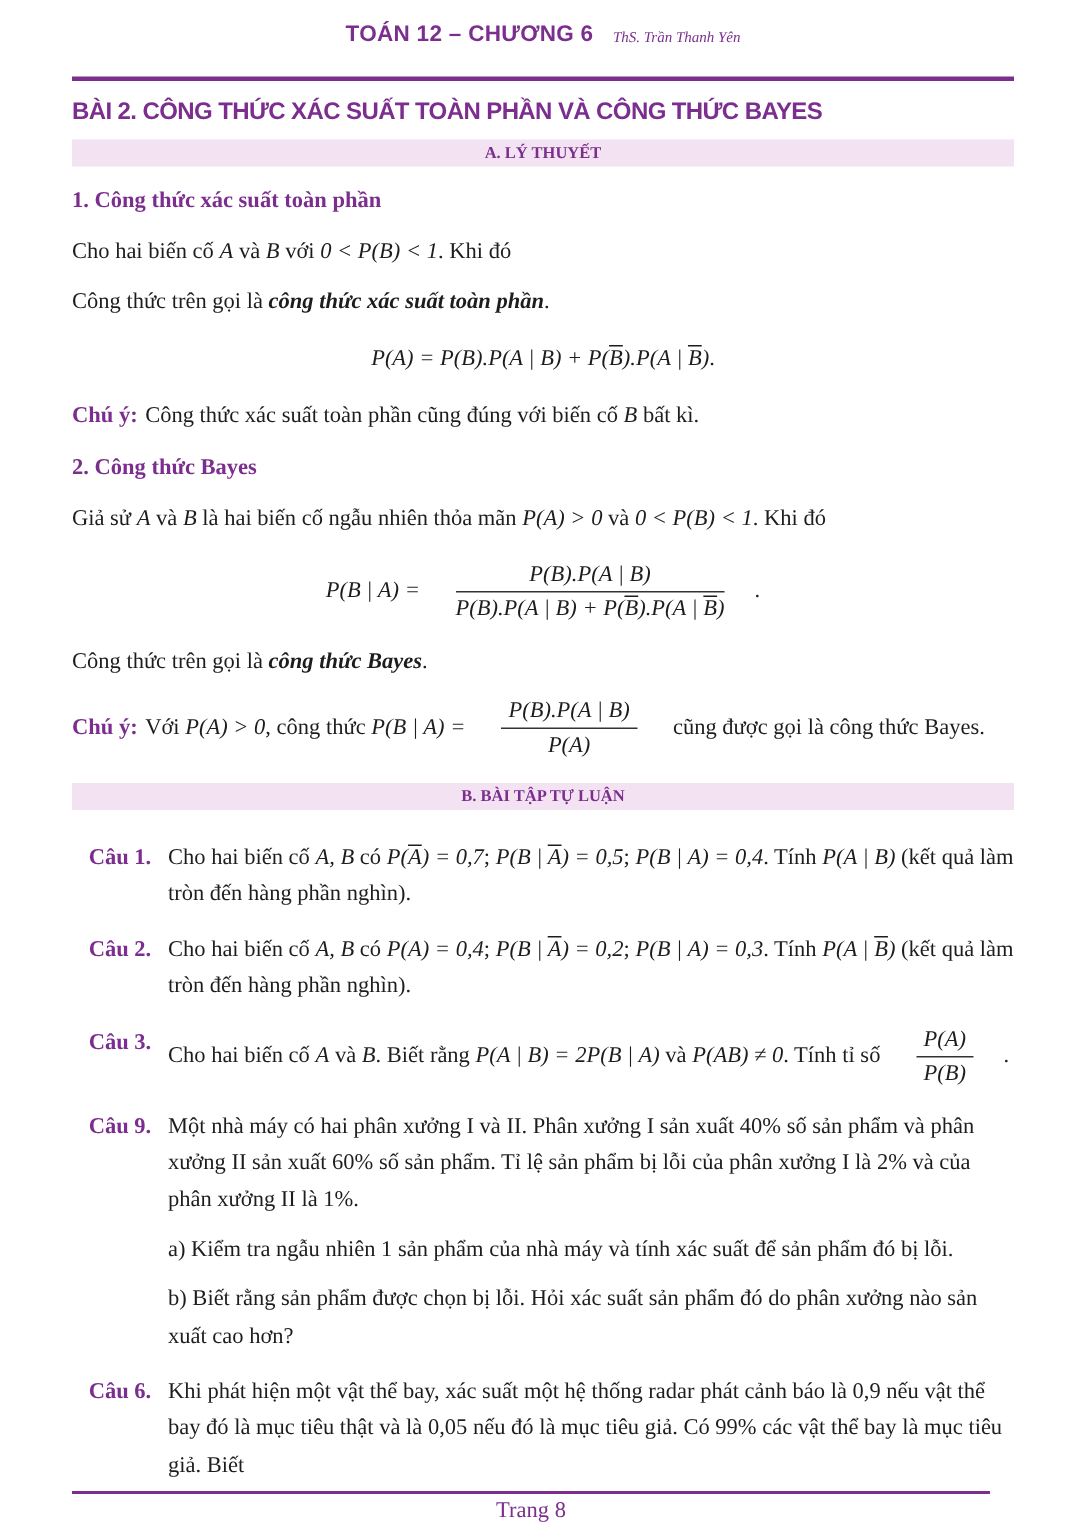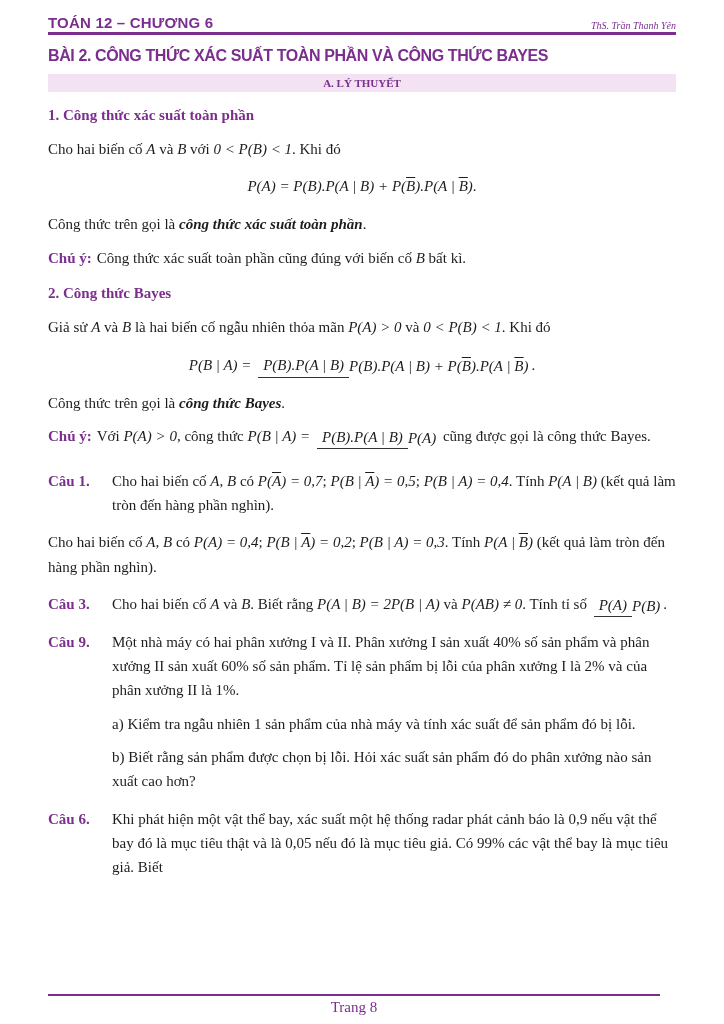--- a/index.html
+++ b/index.html
@@ -10,22 +10,22 @@
   *{ box-sizing:border-box; }
   html,body{ margin:0; padding:0; }
   body{
     width:724px; height:1024px; position:relative; overflow:hidden;
     background:#ffffff; color:var(--body);
     font-family:"Liberation Serif", serif; font-size:15px;
   }
   .page{ padding:14px 48px 0 48px; }
 
   .header-row{
-    display:flex; justify-content:space-between; align-items:flex-end;
-    border-bottom:3px solid var(--accent); padding-bottom:1px;gap:13px;
+    display:flex; justify-content:center; align-items:flex-end;
+    border-bottom:3px solid var(--accent); padding-bottom:20px;gap:13px;
   }
   .header-left{
     font-family:"Liberation Sans", sans-serif; font-weight:bold;
     font-size:15px; color:var(--accent); letter-spacing:.2px;
   }
   .header-right{ font-style:italic; font-size:10px; color:var(--accent); }
 
   .doc-title{
     font-family:"Liberation Sans", sans-serif; font-weight:bold;
     font-size:16px; color:var(--accent); margin:12px 0 9px;
@@ -39,29 +39,29 @@
   .banner-b{ margin-top:14px; }
 
   .block{ margin:10px 0; line-height:1.58; }
   .block.heading{ color:var(--accent); font-weight:bold; margin:12px 0 9px; }
   .block.center{ text-align:center; margin:14px 0; }
   .note-label{ color:var(--accent); font-weight:bold; margin-right:5px; }
   .bi{ font-weight:bold; font-style:italic; }
   .math{ font-style:italic; }
   .ov{ text-decoration:overline; }
   .frac{
-    display:inline-flex; vertical-align:middle;
-    text-align:center; line-height:1.35; margin:0 3px;
+    display:inline-flex; flex-direction:column; vertical-align:middle;
+    text-align:center; line-height:1.35; margin:0 20px;
   }
   .frac .num{ border-bottom:1.3px solid #333; padding:0 5px 1px; }
   .frac .den{ padding-top:1px; }
 
   .questions{ margin-top:20px; }
   .q-row{ display:flex; margin:13px 0; line-height:1.62; }
-  .q-label{ flex:0 0 64px; color:var(--accent); font-weight:bold; }
+  .q-label{ flex:0 0 64px; color:var(--accent); font-weight:bold;text-align:center; }
   .q-body{ flex:1; }
   .q-line + .q-line{ margin-top:9px; }
 
   .footer{
     position:absolute; left:48px; right:64px; bottom:8px;
     border-top:2.5px solid var(--accent); text-align:center;
     color:var(--accent); padding-top:3px; font-size:15px;margin-top:20px;
   }
 </style>
 </head>
@@ -74,45 +74,47 @@
     <span class="header-right">ThS. Trần Thanh Yên</span>
   </div>
 
   <div class="doc-title">BÀI 2. CÔNG THỨC XÁC SUẤT TOÀN PHẦN VÀ CÔNG THỨC BAYES</div>
 
   <div class="banner">A. LÝ THUYẾT</div>
 
   <div id="theory-container">
       <div class="block heading">1. Công thức xác suất toàn phần</div>
       <div class="block para">Cho hai biến cố <span class="math">A</span> và <span class="math">B</span> với <span class="math">0 &lt; P(B) &lt; 1</span>. Khi đó</div>
+      <div class="block para">Công thức trên gọi là <span class="bi">công thức xác suất toàn phần</span>.</div>
       <div class="block center"><span class="math">P(A) = P(B).P(A | B) + P(<span class="ov">B</span>).P(A | <span class="ov">B</span>)</span>.</div>
-      <div class="block para">Công thức trên gọi là <span class="bi">công thức xác suất toàn phần</span>.</div>
       <div class="block note"><span class="note-label">Chú ý:</span>Công thức xác suất toàn phần cũng đúng với biến cố <span class="math">B</span> bất kì.</div>
       <div class="block heading">2. Công thức Bayes</div>
       <div class="block para">Giả sử <span class="math">A</span> và <span class="math">B</span> là hai biến cố ngẫu nhiên thỏa mãn <span class="math">P(A) &gt; 0</span> và <span class="math">0 &lt; P(B) &lt; 1</span>. Khi đó</div>
       <div class="block center"><span class="math">P(B | A) = </span><span class="frac math">
           <span class="num">P(B).P(A | B)</span>
           <span class="den">P(B).P(A | B) + P(<span class="ov">B</span>).P(A | <span class="ov">B</span>)</span>
         </span>.</div>
       <div class="block para">Công thức trên gọi là <span class="bi">công thức Bayes</span>.</div>
       <div class="block note"><span class="note-label">Chú ý:</span>Với <span class="math">P(A) &gt; 0</span>, công thức <span class="math">P(B | A) = </span><span class="frac math">
           <span class="num">P(B).P(A | B)</span>
           <span class="den">P(A)</span>
         </span> cũng được gọi là công thức Bayes.</div>
     </div>
 
+  <div class="banner banner-b">B. BÀI TẬP TỰ LUẬN</div>
 
   <div id="questions-container" class="questions">
       <div class="q-row">
         <div class="q-label">Câu 1.</div>
         <div class="q-body">
           <div class="q-line">Cho hai biến cố <span class="math">A, B</span> có <span class="math">P(<span class="ov">A</span>) = 0,7</span>; <span class="math">P(B | <span class="ov">A</span>) = 0,5</span>; <span class="math">P(B | A) = 0,4</span>. Tính <span class="math">P(A | B)</span> (kết quả làm tròn đến hàng phần nghìn).</div>
         </div>
       </div>
       <div class="q-row">
+        <div class="q-label">Câu 2.</div>
         <div class="q-body">
           <div class="q-line">Cho hai biến cố <span class="math">A, B</span> có <span class="math">P(A) = 0,4</span>; <span class="math">P(B | <span class="ov">A</span>) = 0,2</span>; <span class="math">P(B | A) = 0,3</span>. Tính <span class="math">P(A | <span class="ov">B</span>)</span> (kết quả làm tròn đến hàng phần nghìn).</div>
         </div>
       </div>
       <div class="q-row">
         <div class="q-label">Câu 3.</div>
         <div class="q-body">
           <div class="q-line">Cho hai biến cố <span class="math">A</span> và <span class="math">B</span>. Biết rằng <span class="math">P(A | B) = 2P(B | A)</span> và <span class="math">P(AB) ≠ 0</span>. Tính tỉ số <span class="frac math">
               <span class="num">P(A)</span>
               <span class="den">P(B)</span>

